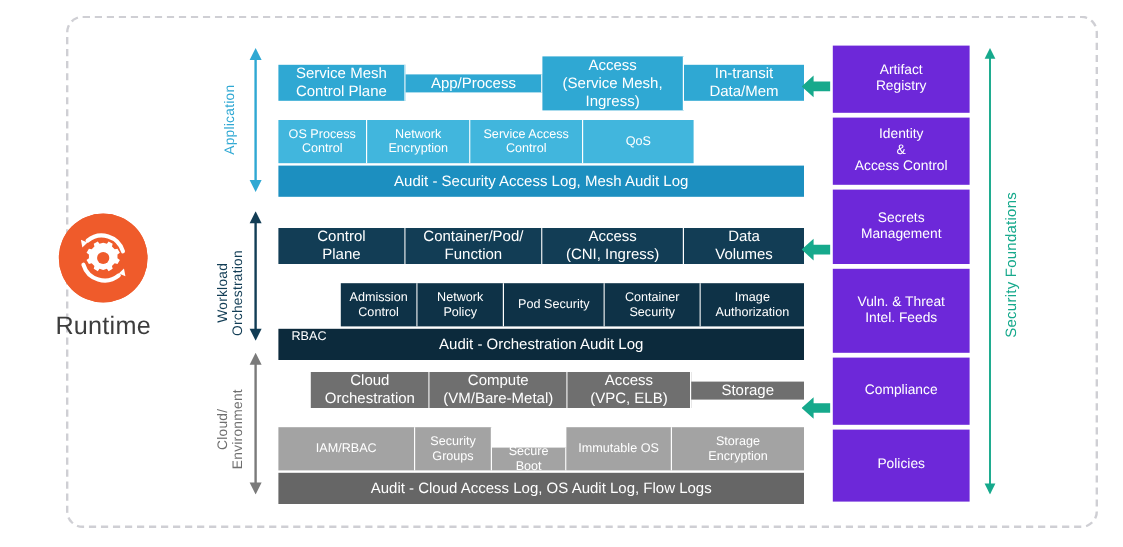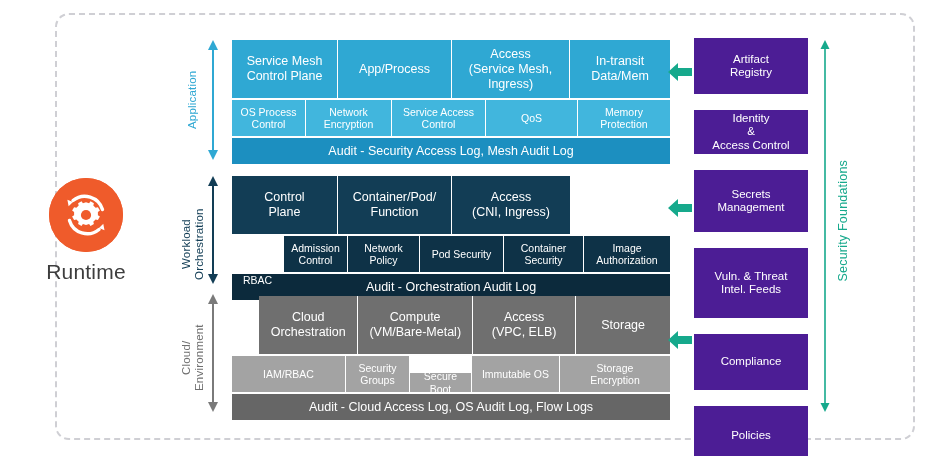--- a/index.html
+++ b/index.html
@@ -51,21 +51,21 @@
     font-size:11.5px;
     line-height:13px;
     text-align:center;
     white-space:pre-line;
     letter-spacing:.2px;
   }
   .axis-arrow{position:absolute;}
 
   
   .layer{position:absolute;left:232px;width:438px;}
-  .row-top{display:flex;height:58px;}
+  .row-top{display:flex;height:58px;align-items:center;}
   .row-top>div{
     display:flex;align-items:center;justify-content:center;
     text-align:center;font-size:12.5px;line-height:15px;
     box-sizing:border-box;
   }
   .row-mid{display:flex;height:36px;margin-top:2px;}
   .row-mid>div{
     display:flex;align-items:center;justify-content:center;
     text-align:center;font-size:10.5px;line-height:12.5px;
     box-sizing:border-box;
@@ -93,26 +93,26 @@
   
   .lay-cld .row-top>div{background:#6F6F6F;border-right:1px solid #ffffff;}
   .lay-cld .row-top>div:last-child{border-right:none;}
   .lay-cld .row-mid>div{background:#A3A3A3;border-right:1px solid #ffffff;}
   .lay-cld .row-mid>div:last-child{border-right:none;}
   .lay-cld .row-audit{background:#666666;}
 
   
   .found-col{position:absolute;left:694px;top:38px;width:114px;}
   .found-box{
-    background:#4c1d95;
+    background:#6d28d9;
     display:flex;align-items:center;justify-content:center;
     text-align:center;
     font-size:11.5px;line-height:13.5px;
     white-space:pre-line;
-    margin-bottom:16px;
+    margin-bottom:4px;
     box-sizing:border-box;
   }
   .found-arrow{position:absolute;left:668px;}
 
   .sf-axis{position:absolute;left:818px;top:40px;}
   .sf-label{
     position:absolute;left:836px;top:160px;
     writing-mode:vertical-rl;transform:rotate(180deg);
     color:#16A98C;font-size:12.5px;letter-spacing:.2px;
   }
@@ -190,34 +190,34 @@
 Data/Mem</div>
     </div>
     <div class="row-mid">
       <div style="width:74px;white-space:pre-line;">OS Process
 Control</div>
       <div style="width:86px;white-space:pre-line;">Network
 Encryption</div>
       <div style="width:94px;white-space:pre-line;">Service Access
 Control</div>
       <div style="width:92px;white-space:pre-line;">QoS</div>
-      <div style="width:92px;white-space:pre-line;">Memory
-Protection</div>
     </div>
     <div class="row-audit">Audit - Security Access Log, Mesh Audit Log</div>
   </div>
 
   <div class="layer lay-wrk" style="top:176px;">
     <div class="row-top">
       <div style="width:106px;white-space:pre-line;">Control
 Plane</div>
       <div style="width:114px;white-space:pre-line;">Container/Pod/
 Function</div>
       <div style="width:118px;white-space:pre-line;">Access
 (CNI, Ingress)</div>
+      <div style="width:100px;white-space:pre-line;">Data
+Volumes</div>
     </div>
     <div class="row-mid">
       <div style="width:52px;white-space:pre-line;margin-top:44px;">RBAC</div>
       <div style="width:64px;white-space:pre-line;">Admission
 Control</div>
       <div style="width:72px;white-space:pre-line;">Network
 Policy</div>
       <div style="width:84px;white-space:pre-line;">Pod Security</div>
       <div style="width:80px;white-space:pre-line;">Container
 Security</div>
@@ -262,21 +262,21 @@
   </div>
   <div class="found-arrow" style="top:330px;">
     <svg width="24" height="20" viewBox="0 0 24 20">
       <path d="M0 10 l10 -9 v5 h14 v8 h-14 v5 z" fill="#16A98C"></path>
     </svg>
   </div>
 
   <div class="found-col">
     <div class="found-box" style="height:56px;">Artifact
 Registry</div>
-    <div class="found-box" style="height:44px;">Identity
+    <div class="found-box" style="height:56px;">Identity
 &amp;
 Access Control</div>
     <div class="found-box" style="height:62px;">Secrets
 Management</div>
     <div class="found-box" style="height:70px;">Vuln. &amp; Threat
 Intel. Feeds</div>
     <div class="found-box" style="height:56px;">Compliance</div>
     <div class="found-box" style="height:60px;">Policies</div>
   </div>
 

